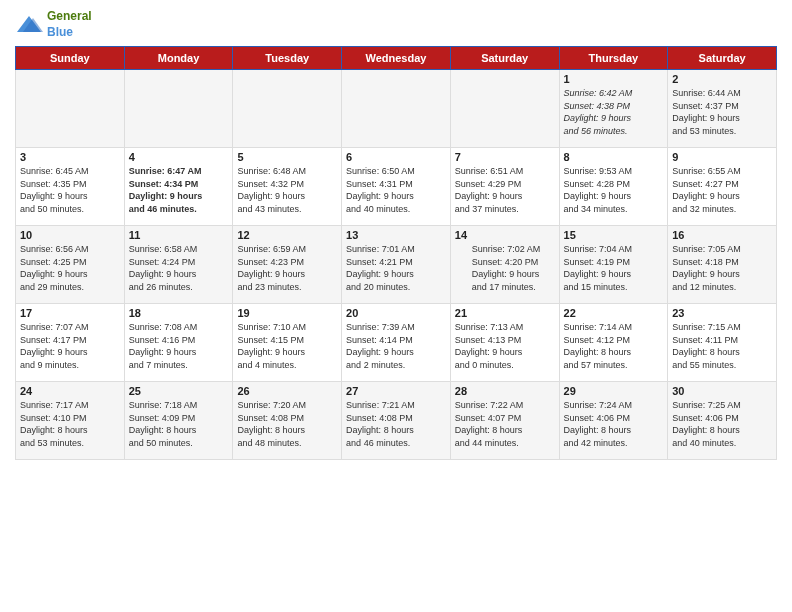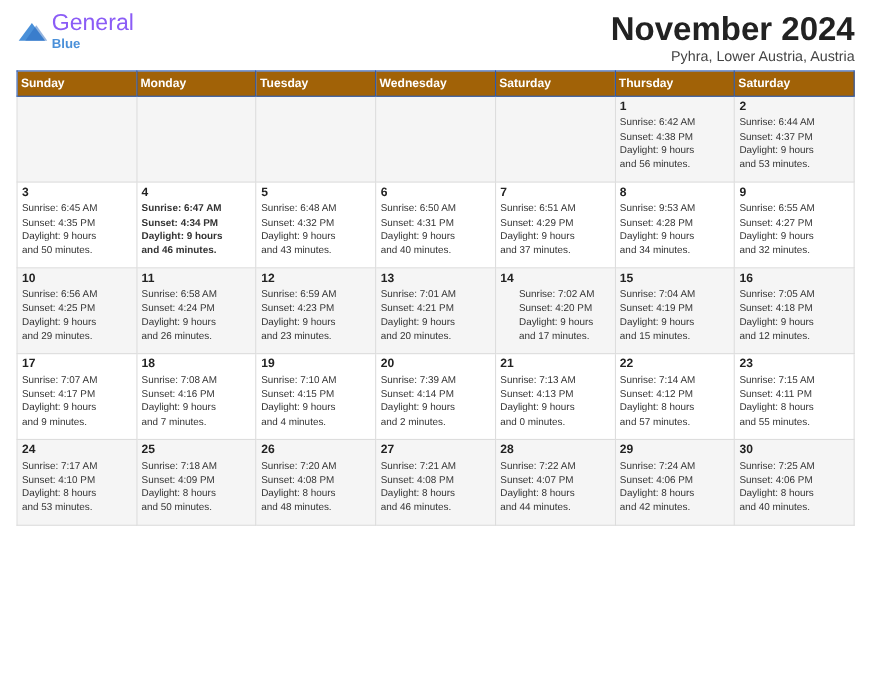--- a/index.html
+++ b/index.html
@@ -19,23 +19,23 @@
       justify-content: space-between;
       align-items: flex-start;
       margin-bottom: 6px;
     }
     .logo {
       display: flex;
       align-items: center;
       gap: 4px;
     }
     .logo-text-general {
-      font-size: 21px;
-      font-weight: normal;
-      color: #8b5cf6;
+      font-size: 12px;
+      font-weight: bold;
+      color: #4d7c0f;
       line-height: 1;
     }
     .logo-text-blue {
       font-size: 12px;
       font-weight: bold;
       color: #4a90d9;
       line-height: 1;
     }
     .logo-icon {
       width: 28px;
@@ -53,26 +53,26 @@
     .location-title {
       font-size: 13px;
       color: #444;
     }
     table {
       width: 100%;
       border-collapse: collapse;
       table-layout: fixed;
     }
     th {
-      background-color: #a16207;
+      background-color: #b91c1c;
       color: #fff;
       font-size: 11px;
       font-weight: bold;
       padding: 5px 3px;
-      text-align: left;
+      text-align: center;
       border: 1px solid #2a5ab4;
     }
     td {
       vertical-align: top;
       font-size: 9.5px;
       color: #333;
       border: 1px solid #ddd;
       padding: 3px 4px;
       height: 78px;
       background: #fff;
@@ -114,24 +114,20 @@
       </svg>
       <div>
         <div style="display:flex; gap:0;">
           <span class="logo-text-general">General</span>
         </div>
         <div>
           <span class="logo-text-blue">Blue</span>
         </div>
       </div>
     </div>
-    <div class="title-block">
-      <div class="month-title">November 2024</div>
-      <div class="location-title">Pyhra, Lower Austria, Austria</div>
-    </div>
   </div>
 
   <table>
     <thead>
       <tr>
         <th>Sunday</th>
         <th>Monday</th>
         <th>Tuesday</th>
         <th>Wednesday</th>
         <th>Saturday</th>
@@ -141,21 +137,21 @@
     </thead>
     <tbody id="calendar-body">
     <tr>
           <td class="empty"></td>
           <td class="empty"></td>
           <td class="empty"></td>
           <td class="empty"></td>
           <td class="empty"></td>
           <td>
             <span class="day-num">1</span>
-            <div class="day-info" style="white-space: pre-line;">Sunrise: 6:42 AM
+            <div class="day-info" style="white-space: pre-line; font-style: italic;">Sunrise: 6:42 AM
 Sunset: 4:38 PM
 Daylight: 9 hours
 and 56 minutes.</div>
           </td>
           <td>
             <span class="day-num">2</span>
             <div class="day-info" style="white-space: pre-line;">Sunrise: 6:44 AM
 Sunset: 4:37 PM
 Daylight: 9 hours
 and 53 minutes.</div>

